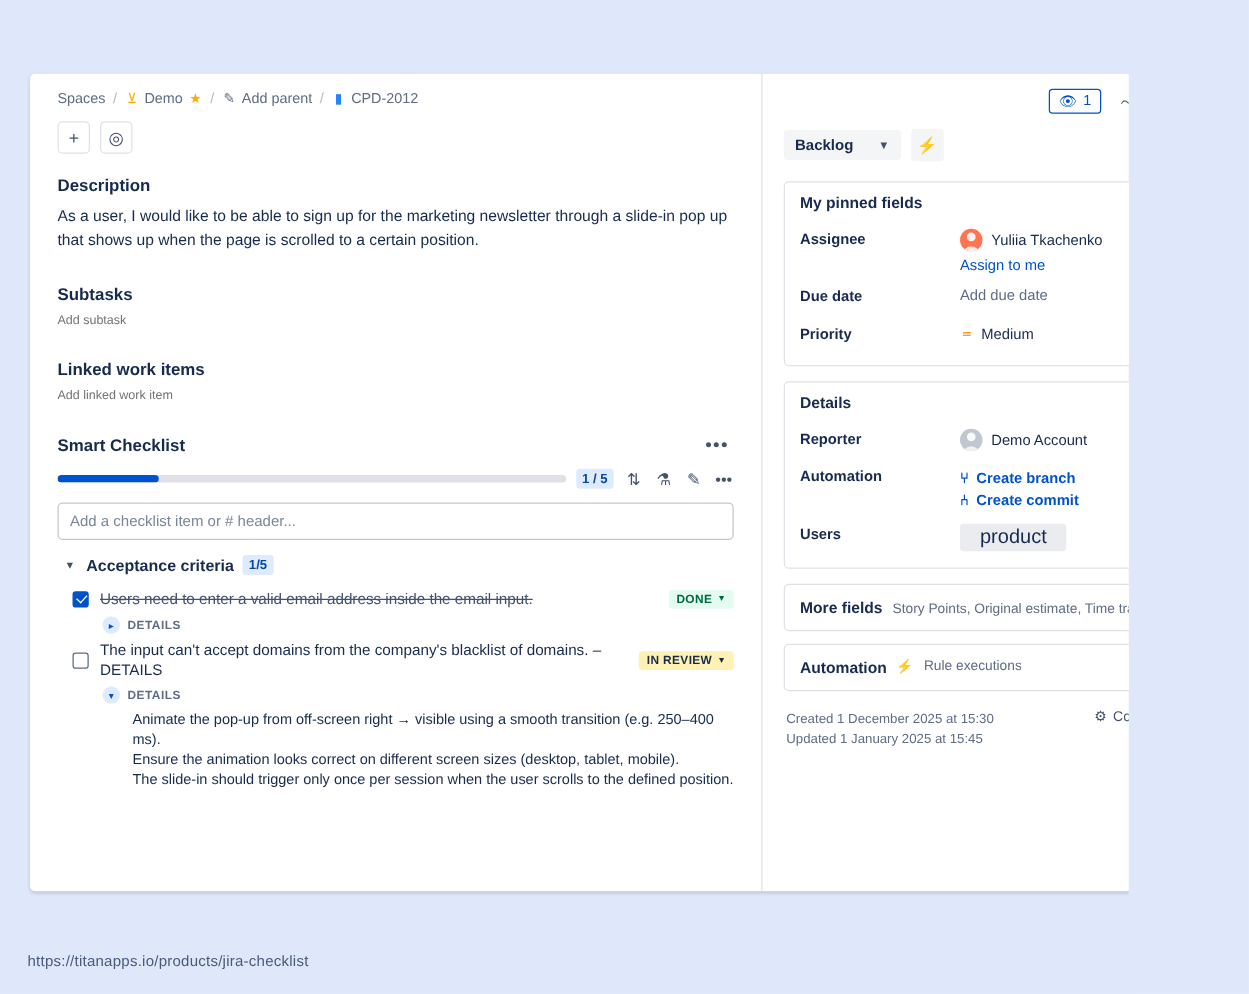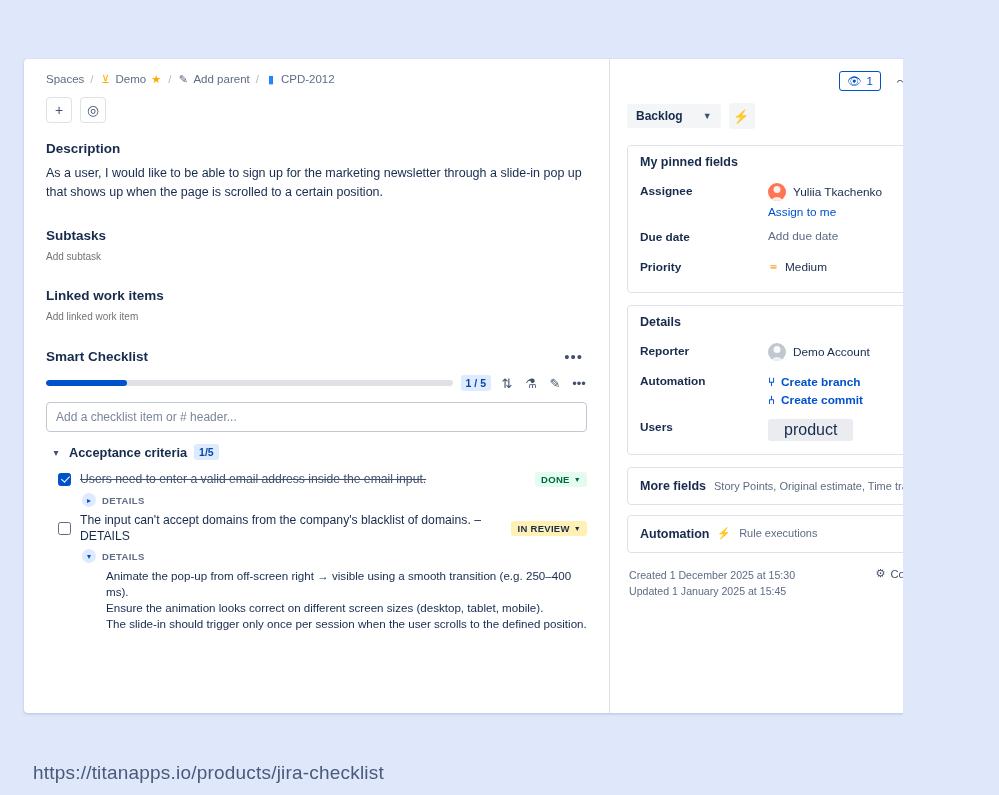--- a/index.html
+++ b/index.html
@@ -442,23 +442,23 @@
   .configure {
     font-size: 11.2px;
     color: #42526e;
     display: inline-flex;
     align-items: center;
     gap: 5px;
     cursor: pointer;
   }
   .url {
     position: absolute;
-    left: 33px;
+    left: 22px;
     top: 736px;
-    font-size: 19px;
+    font-size: 12px;
     color: #4a5a7a;
     letter-spacing: 0.2px;
   }
 </style>
 </head>
 <body>
 
 <div class="page">
 
   <div class="card">

